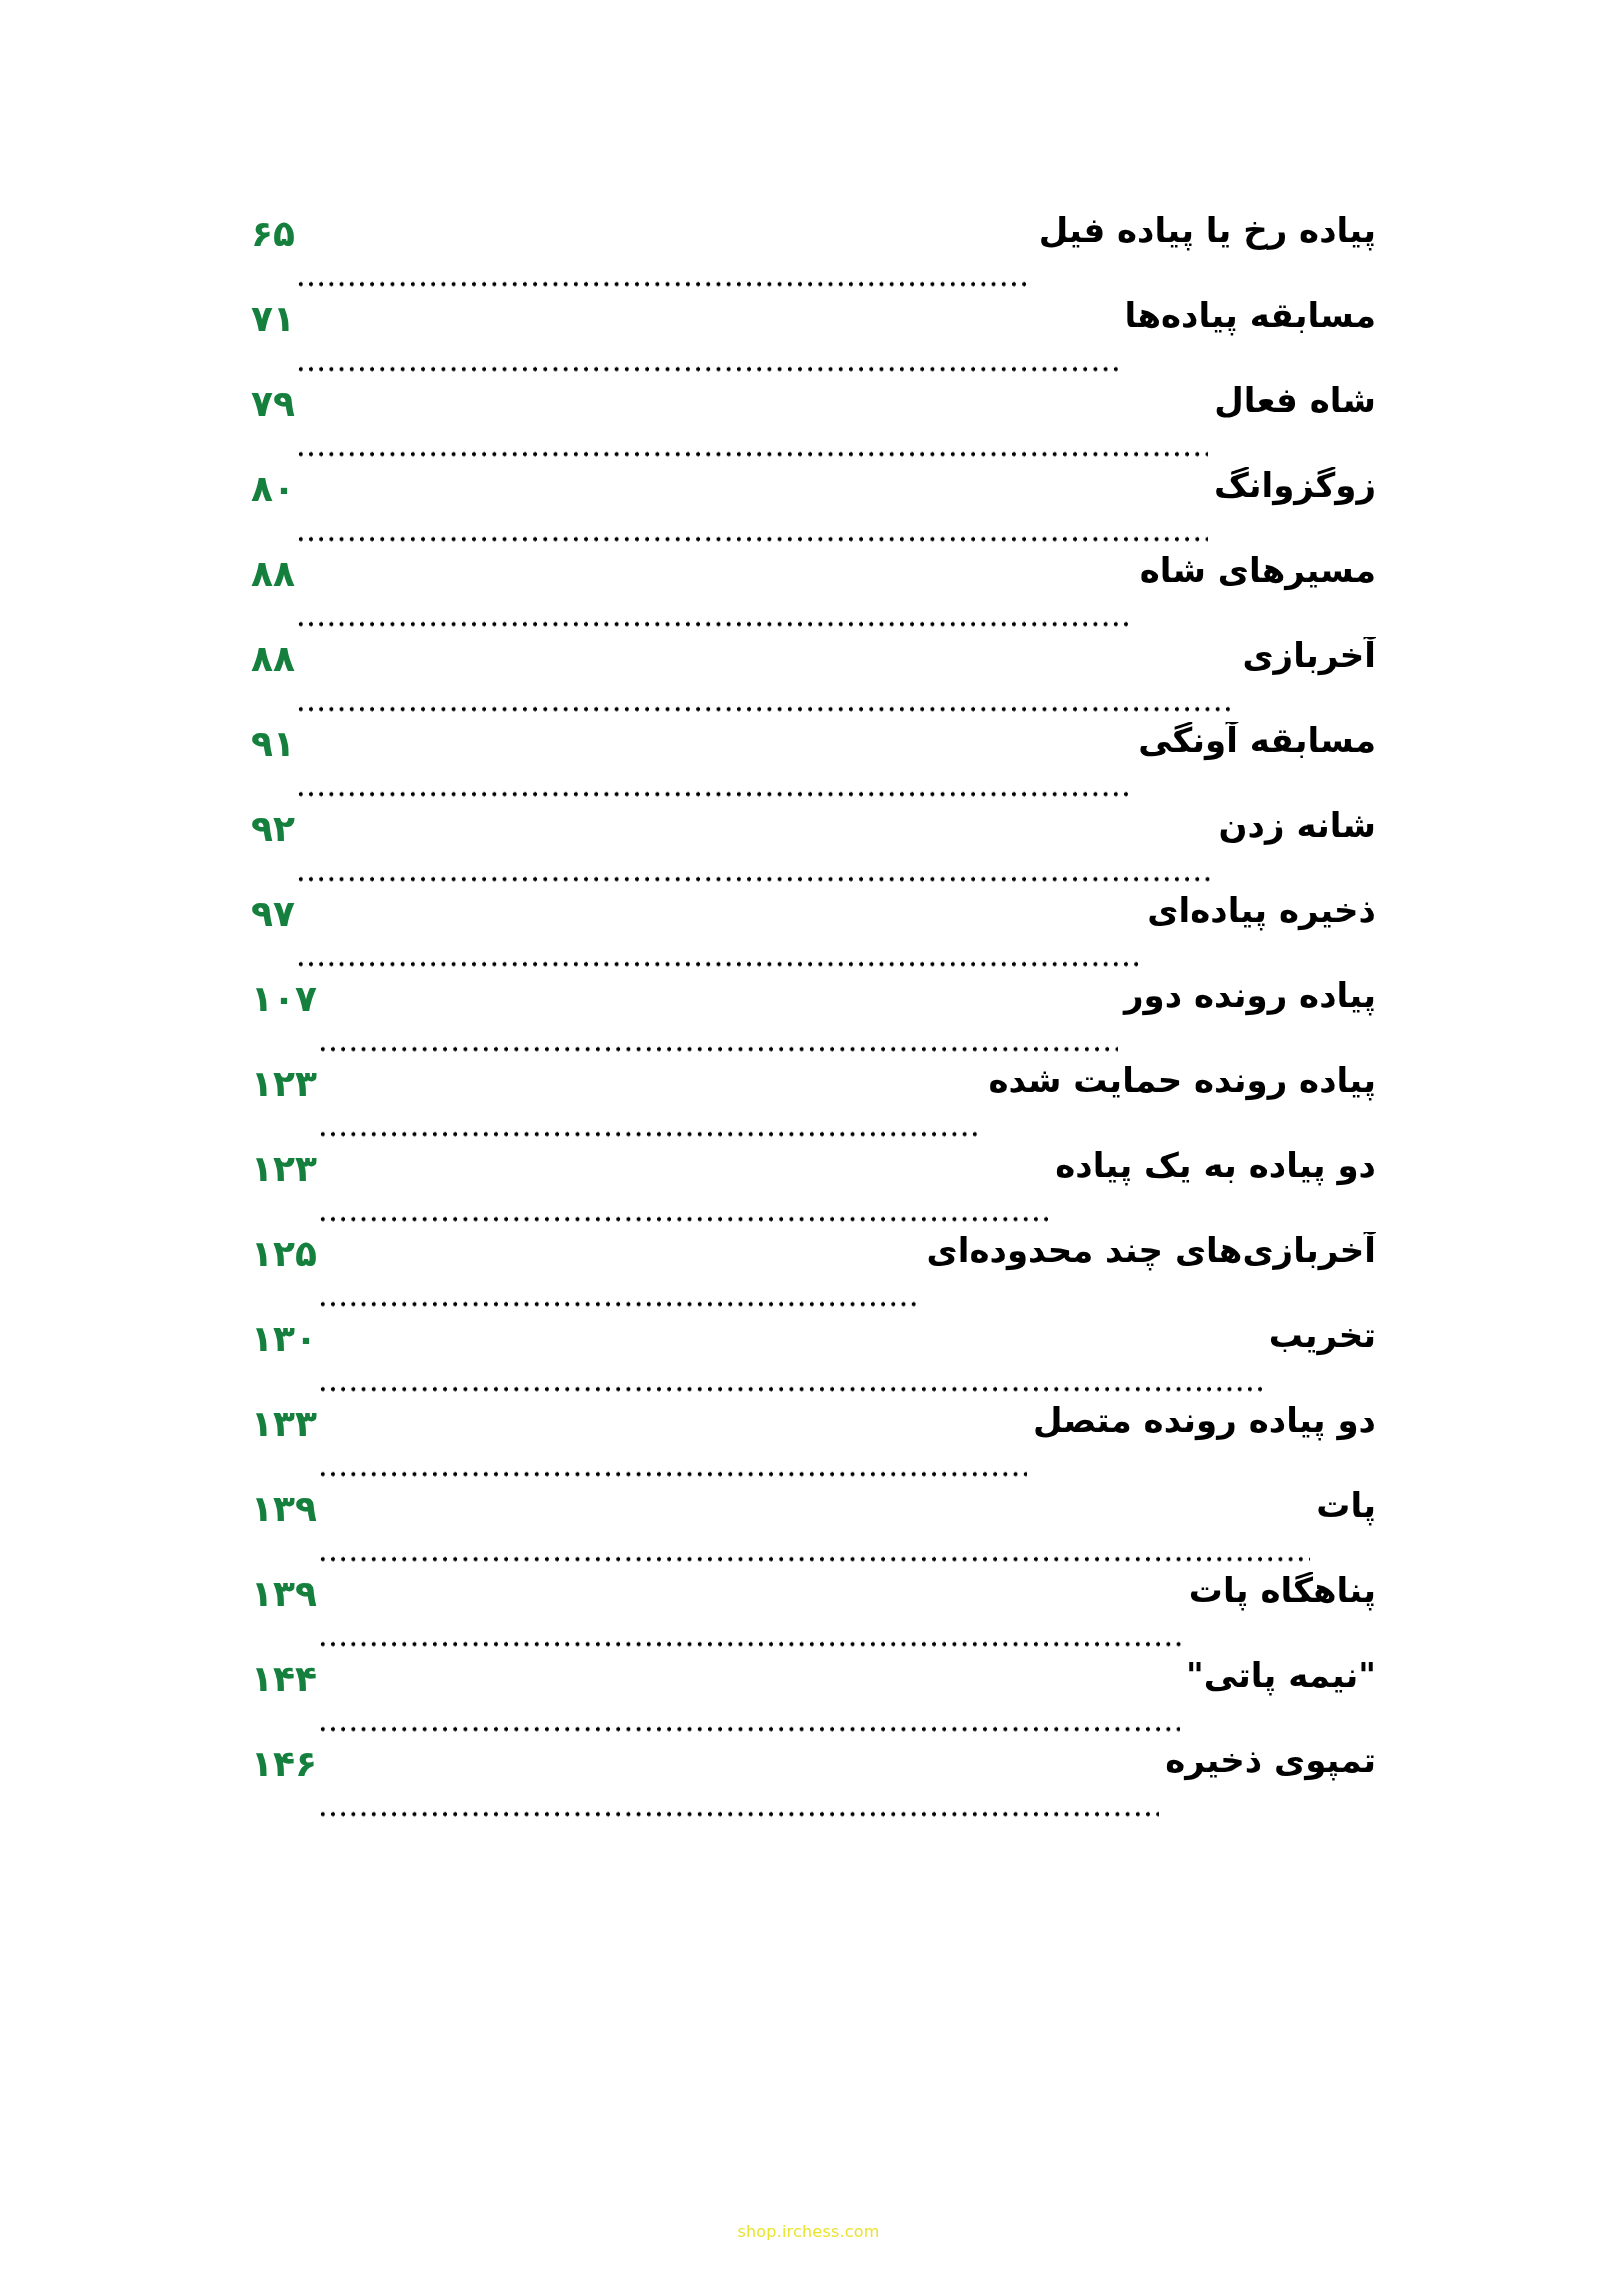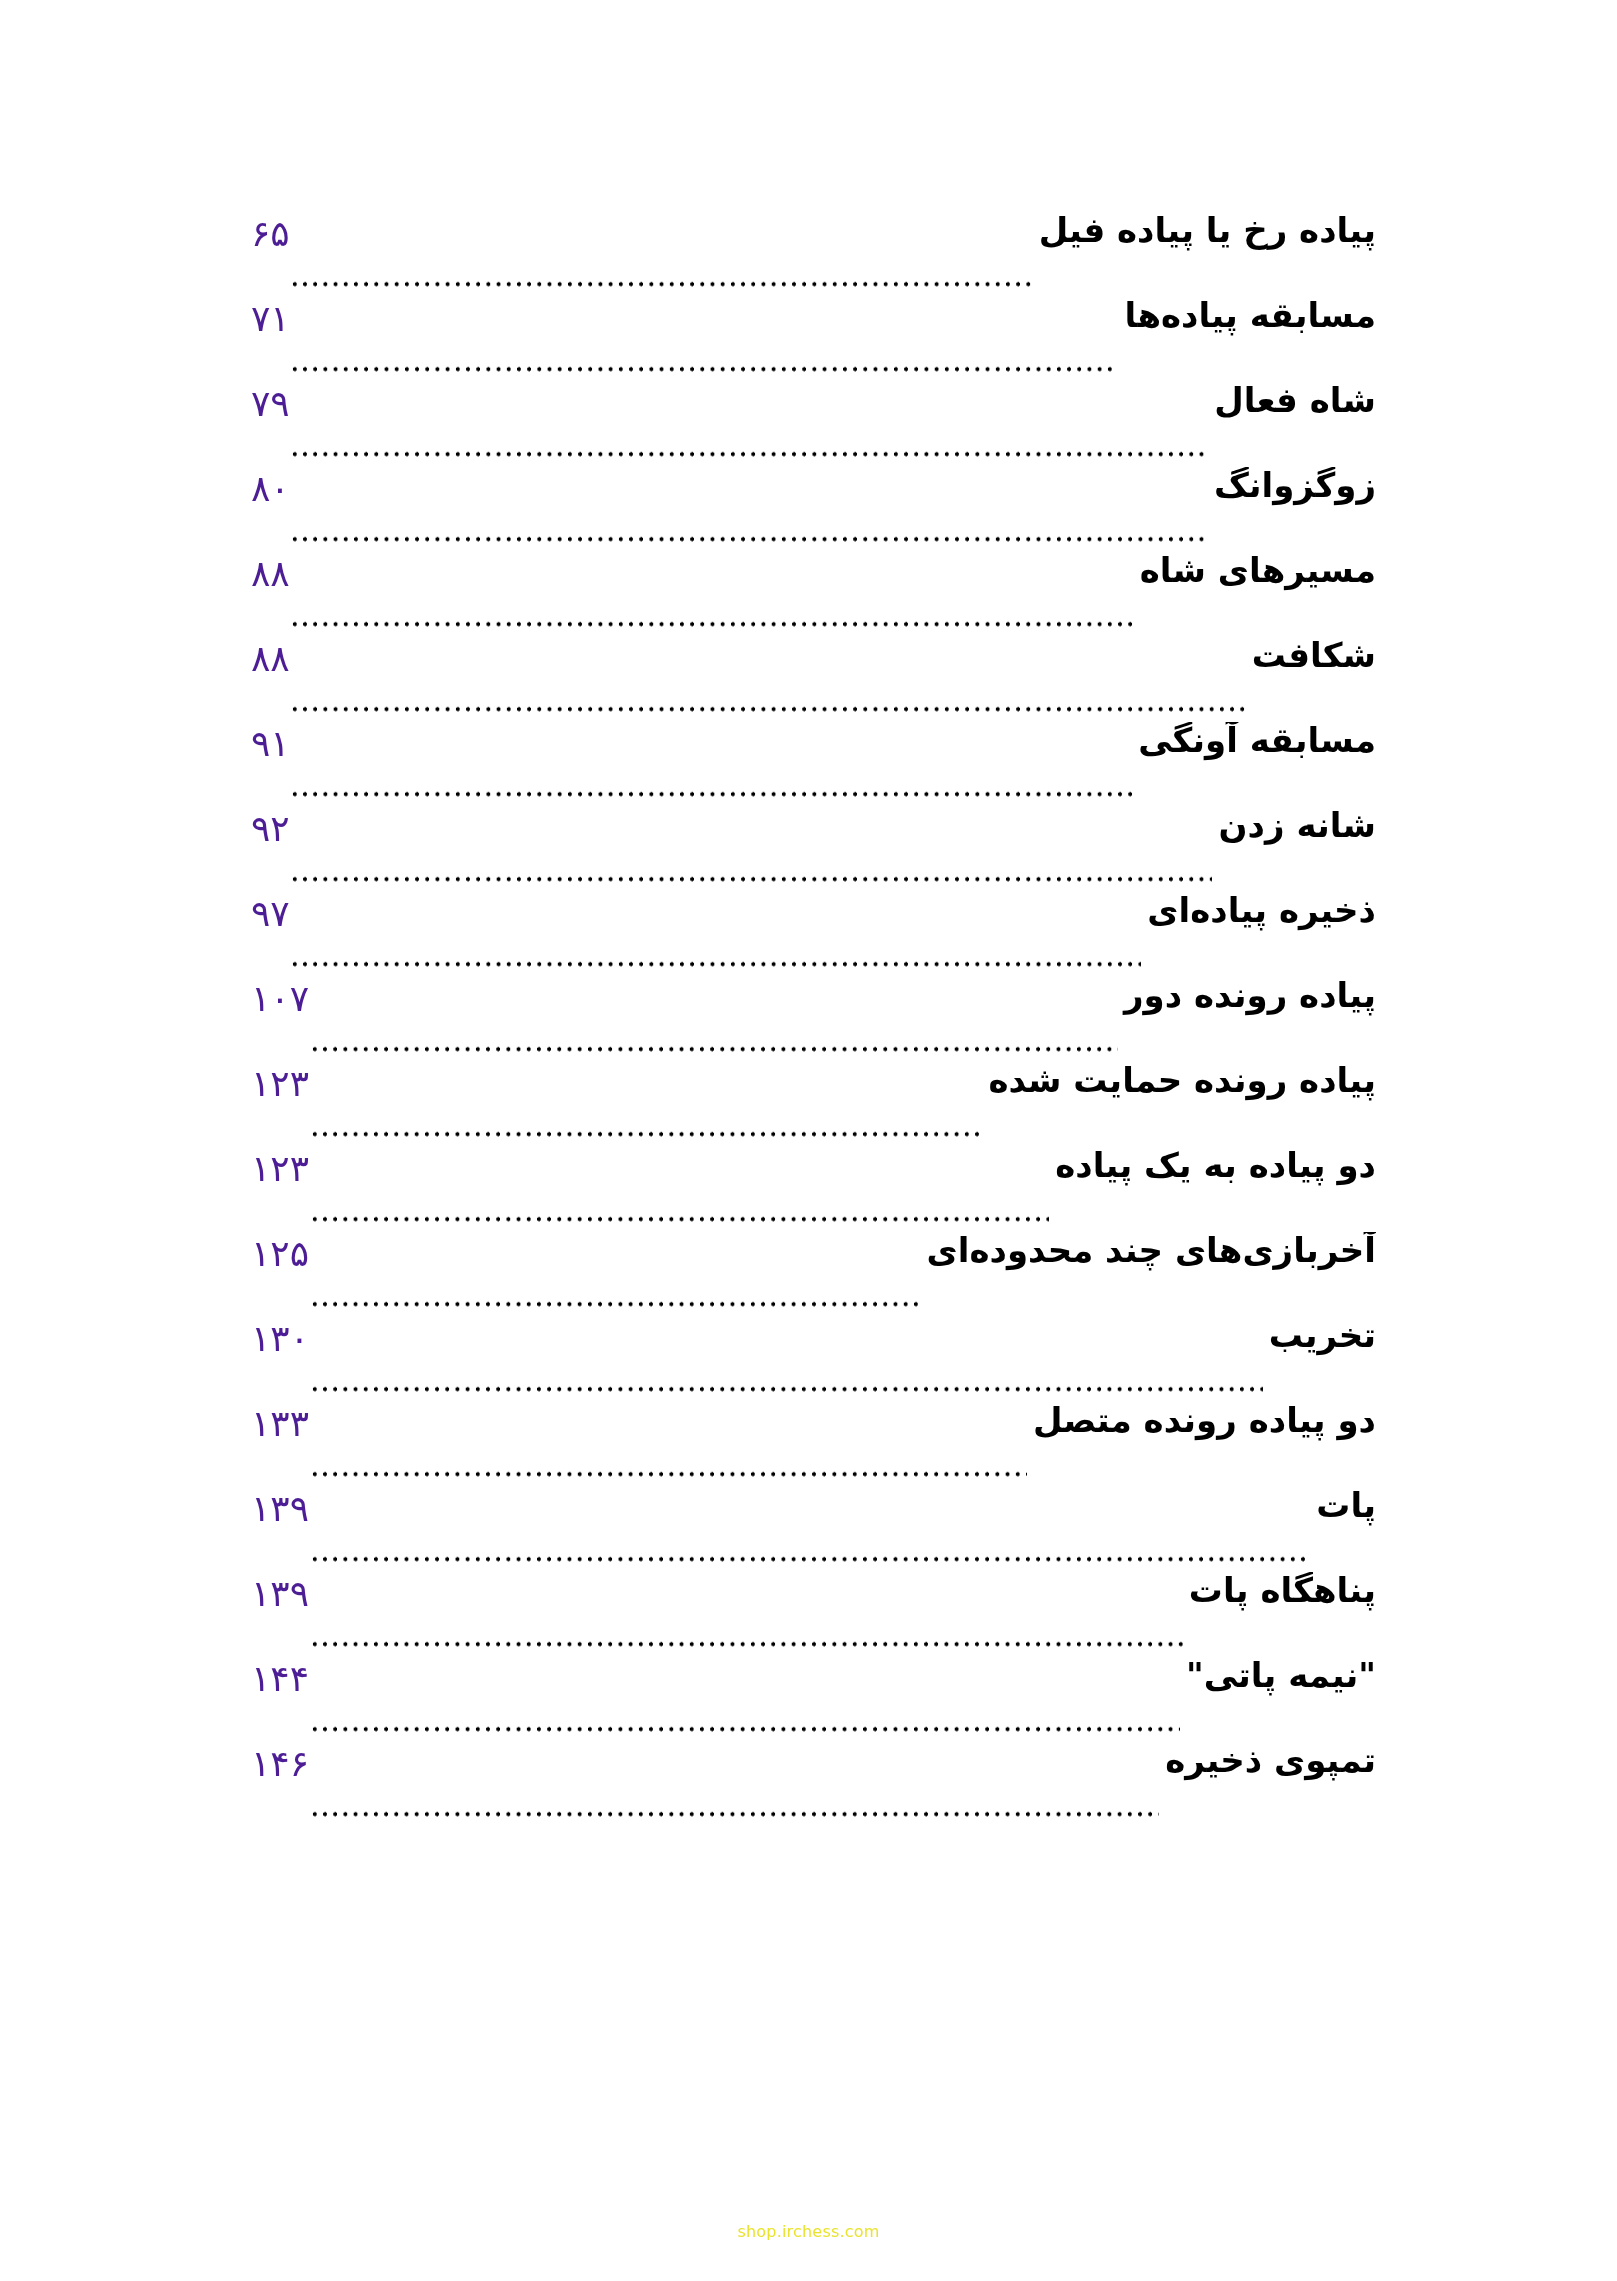--- a/index.html
+++ b/index.html
@@ -41,22 +41,22 @@
     align-items: baseline;
     direction: ltr;
     height: 85px;
     overflow: hidden;
   }
 
   .toc-page-number {
     direction: rtl;
     unicode-bidi: isolate;
     font-size: 36px;
-    font-weight: 400;
-    color: #4c1d95;
+    font-weight: 700;
+    color: #15803d;
     line-height: 1;
     white-space: nowrap;
     flex: 0 0 auto;
     letter-spacing: 0.9px;
     transform: translateY(3.6px);
   }
 
   .toc-leader {
     flex: 1 1 auto;
     min-width: 9px;
@@ -124,21 +124,21 @@
         <span class="toc-title">زوگزوانگ</span>
       </div>
       <div class="toc-row">
         <span class="toc-page-number">۸۸</span>
         <span class="toc-leader"></span>
         <span class="toc-title">مسیرهای شاه</span>
       </div>
       <div class="toc-row">
         <span class="toc-page-number">۸۸</span>
         <span class="toc-leader"></span>
-        <span class="toc-title">شکافت</span>
+        <span class="toc-title">آخربازی</span>
       </div>
       <div class="toc-row">
         <span class="toc-page-number">۹۱</span>
         <span class="toc-leader"></span>
         <span class="toc-title">مسابقه آونگی</span>
       </div>
       <div class="toc-row">
         <span class="toc-page-number">۹۲</span>
         <span class="toc-leader"></span>
         <span class="toc-title">شانه زدن</span>

